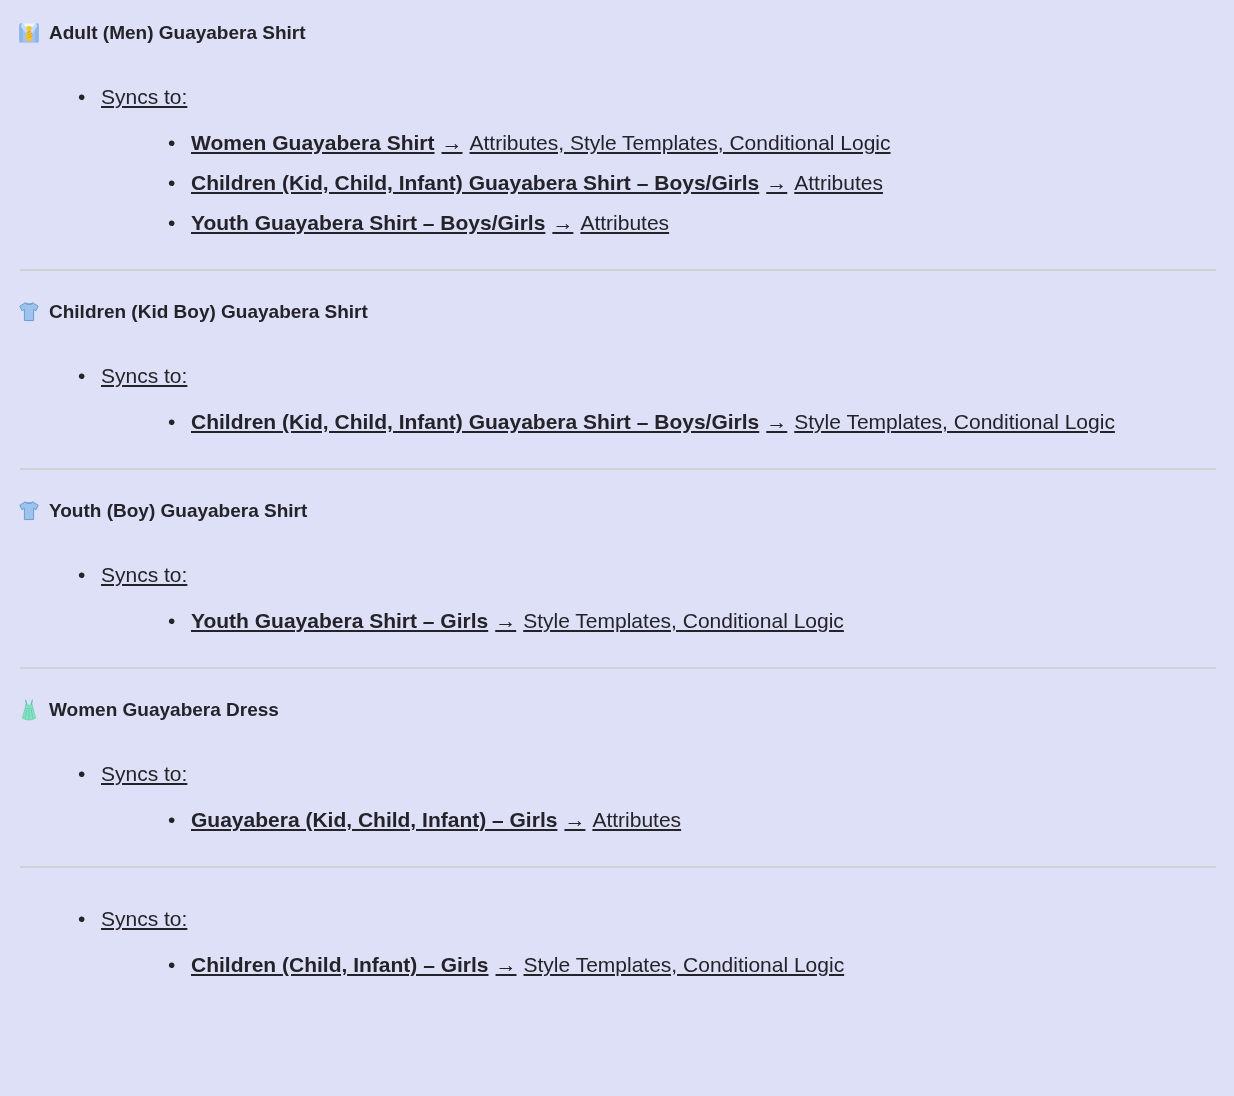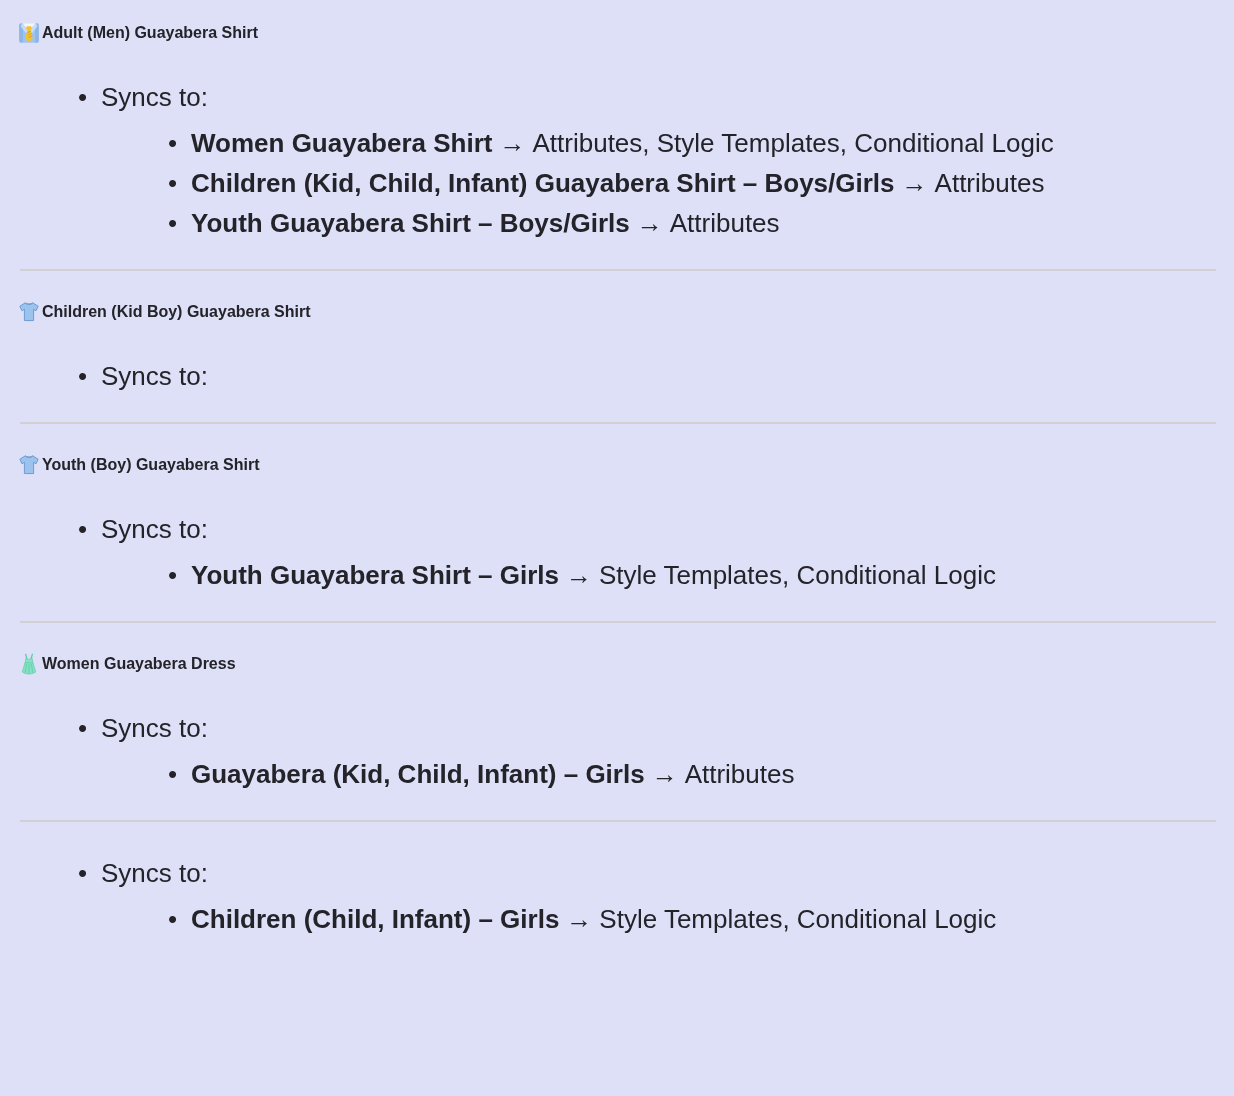--- a/index.html
+++ b/index.html
@@ -15,41 +15,42 @@
     overflow: hidden;
     background: var(--bg);
     color: var(--text);
     font-family: "Liberation Sans", sans-serif;
   }
   .page { padding: 20px 18px 0 18px; }
 
   .sec-title {
     display: flex;
     align-items: center;
-    gap: 2px;
+    gap: 9px;
     margin: 0;
-    font-size: 16px;
+    font-size: 19px;
     line-height: 26px;
     font-weight: 700;
     color: var(--text);
   }
   .emoji {
     width: 22px;
     height: 22px;
     display: inline-flex;
     flex: 0 0 auto;
   }
   .emoji svg { width: 100%; height: 100%; }
 
   ul { list-style: none; }
   ul.lvl1 {
     margin: 31px 0 0 0;
     padding: 0 0 0 83px;
-    font-size: 26px;
+    font-size: 21px;
     line-height: 40px;
+    text-decoration: underline;
   }
   ul.lvl1 > li { position: relative; }
   ul.lvl1 > li::before {
     content: "\2022";
     position: absolute;
     left: -23px;
     top: 0;
   }
   ul.lvl2 {
     margin: 6px;
@@ -136,20 +137,25 @@
       <span class="emoji">
           <svg viewBox="0 0 36 36">
             <use href="#icon-tshirt"></use>
           </svg>
         </span>
       <span>Children (Kid Boy) Guayabera Shirt</span>
     </h3>
     <ul class="lvl1">
       <li>
         <span>Syncs to:</span>
+        <ul class="lvl2">
+          <li>
+            <span class="target">Children (Kid, Child, Infant) Guayabera Shirt – Boys/Girls</span><span class="arrow">→</span><span>Style Templates, Conditional Logic</span>
+          </li>
+        </ul>
       </li>
     </ul>
   </section>
 
   <hr class="divider">
 
   <section>
     <h3 class="sec-title">
       <span class="emoji">
           <svg viewBox="0 0 36 36">

